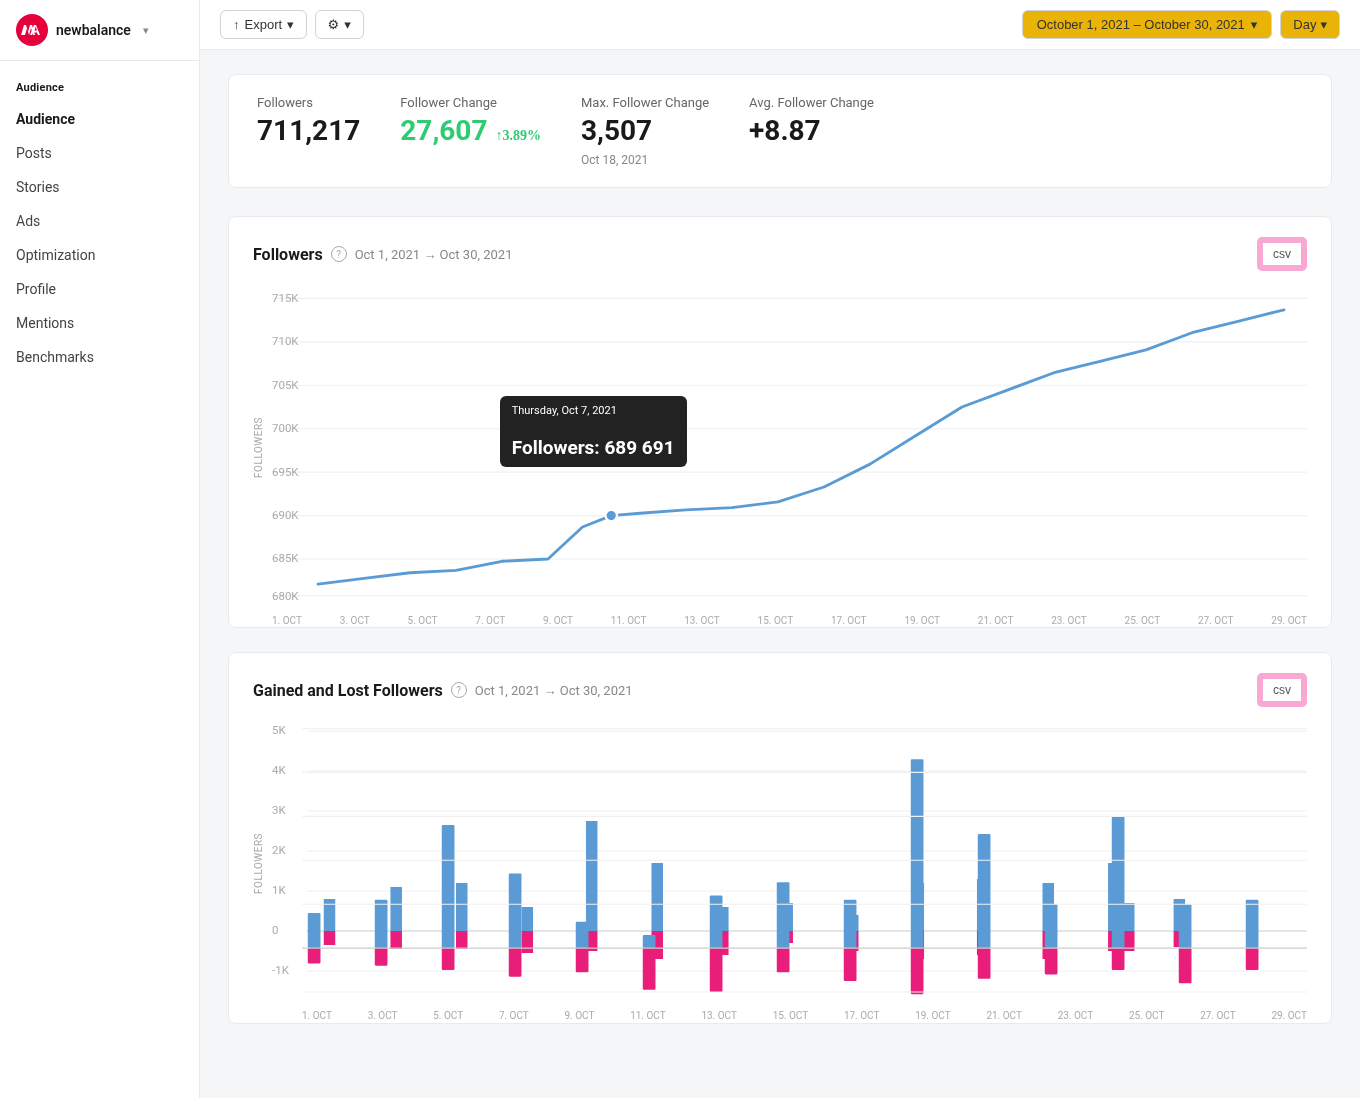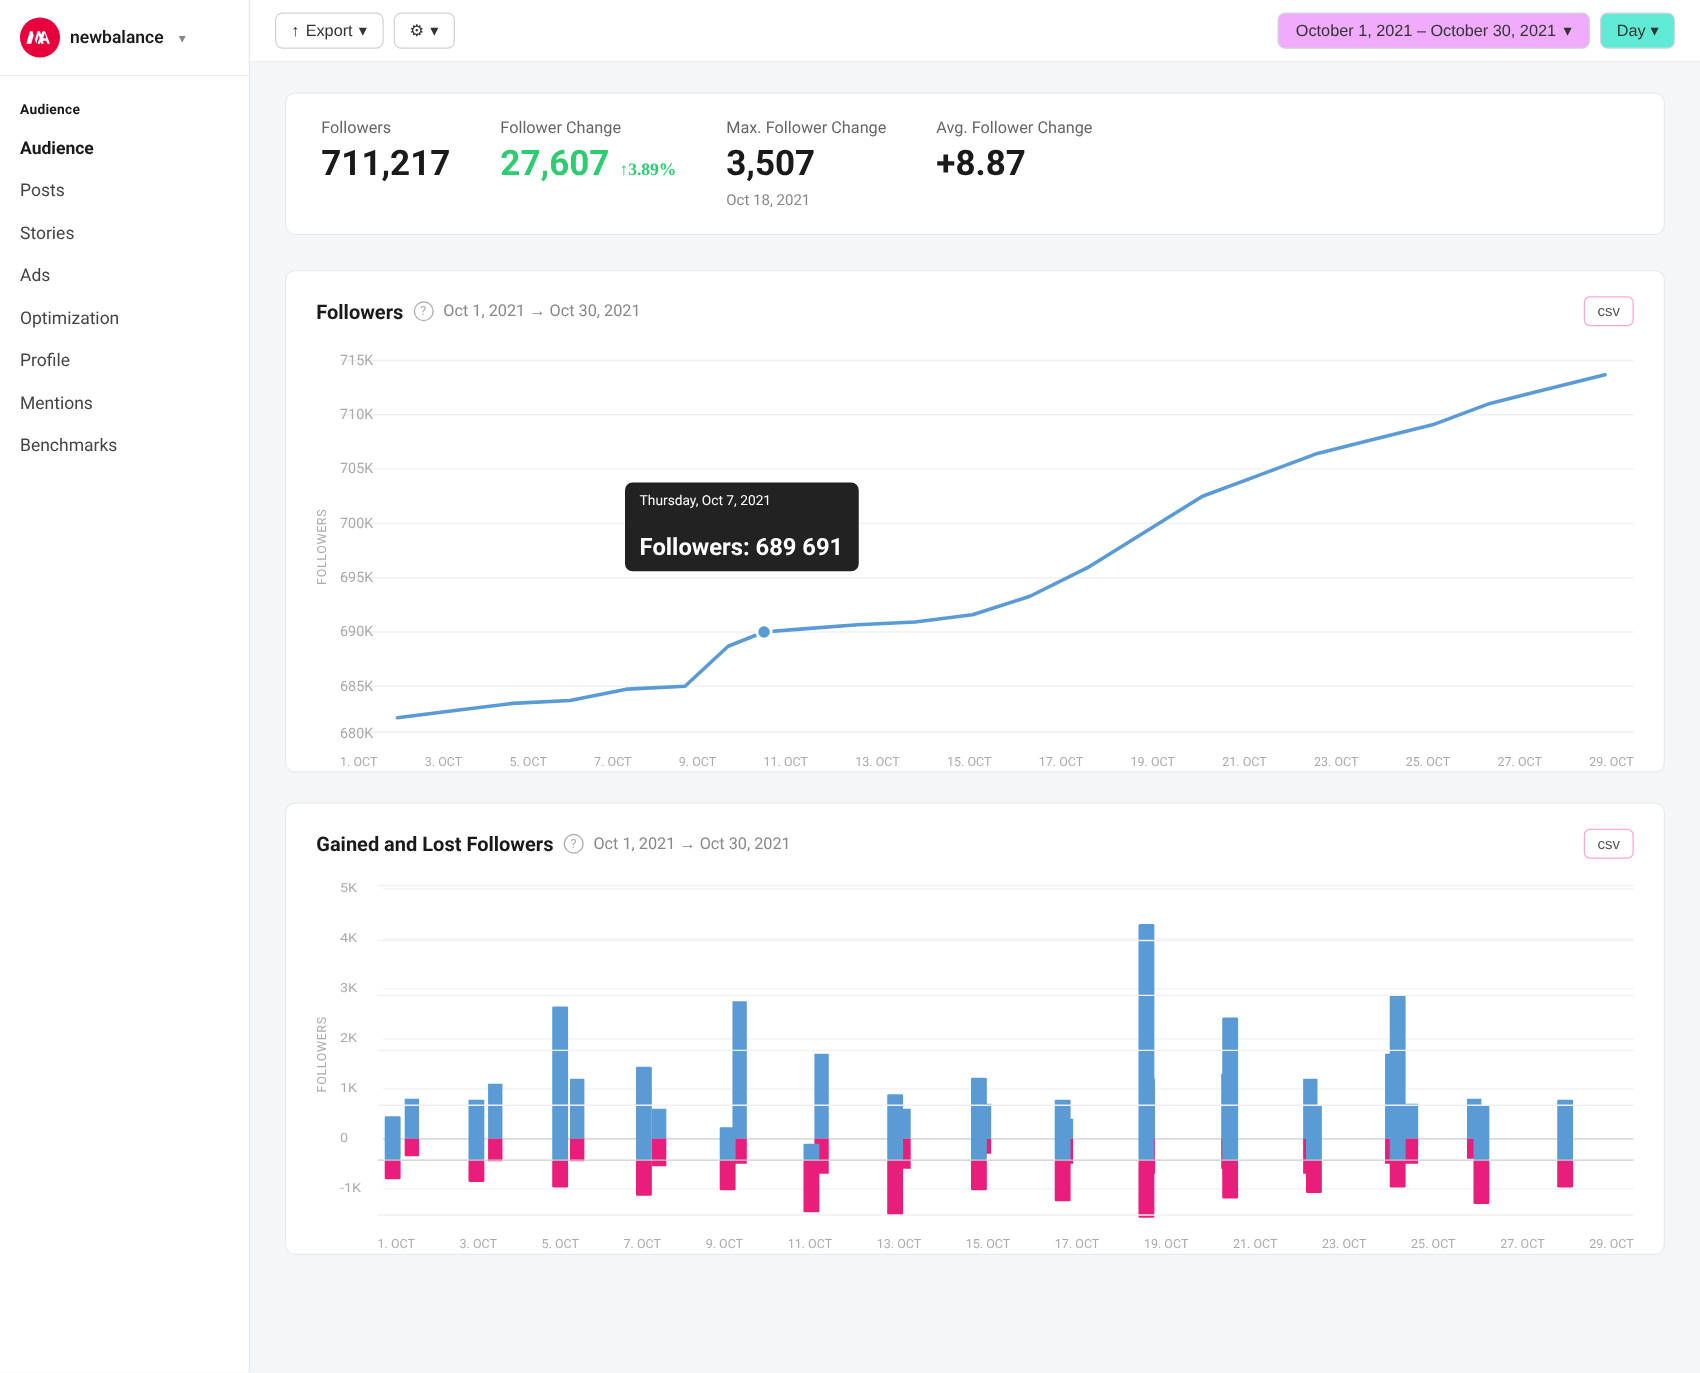--- a/index.html
+++ b/index.html
@@ -87,32 +87,32 @@
       border-radius: 6px;
       background: #fff;
       font-size: 13px;
       color: #333;
       cursor: pointer;
     }
     .date-picker-btn {
       padding: 6px 14px;
       border: 1px solid #d0d3d9;
       border-radius: 6px;
-      background: #f0abfc;
+      background: #eab308;
       font-size: 13px;
       color: #333;
       cursor: pointer;
       display: flex;
       gap: 6px;
     }
     .day-btn {
       padding: 6px 12px;
       border: 1px solid #d0d3d9;
       border-radius: 6px;
-      background: #5eead4;
+      background: #eab308;
       font-size: 13px;
       color: #333;
       cursor: pointer;
       display: flex;
       align-items: center;
       gap: 4px;
     }
 
     
     .content {
@@ -165,21 +165,21 @@
       border: 1.5px solid #aaa;
       display: inline-flex;
       align-items: center;
       justify-content: center;
       font-size: 10px;
       color: #aaa;
       cursor: pointer;
     }
     .csv-btn {
       padding: 4px 10px;
-      border: 1px solid #f9a8d4;
+      border: 6px solid #f9a8d4;
       border-radius: 5px;
       background: #fff;
       font-size: 12px;
       color: #555;
       cursor: pointer;
     }
 
     
     .line-chart-container {
       position: relative;

